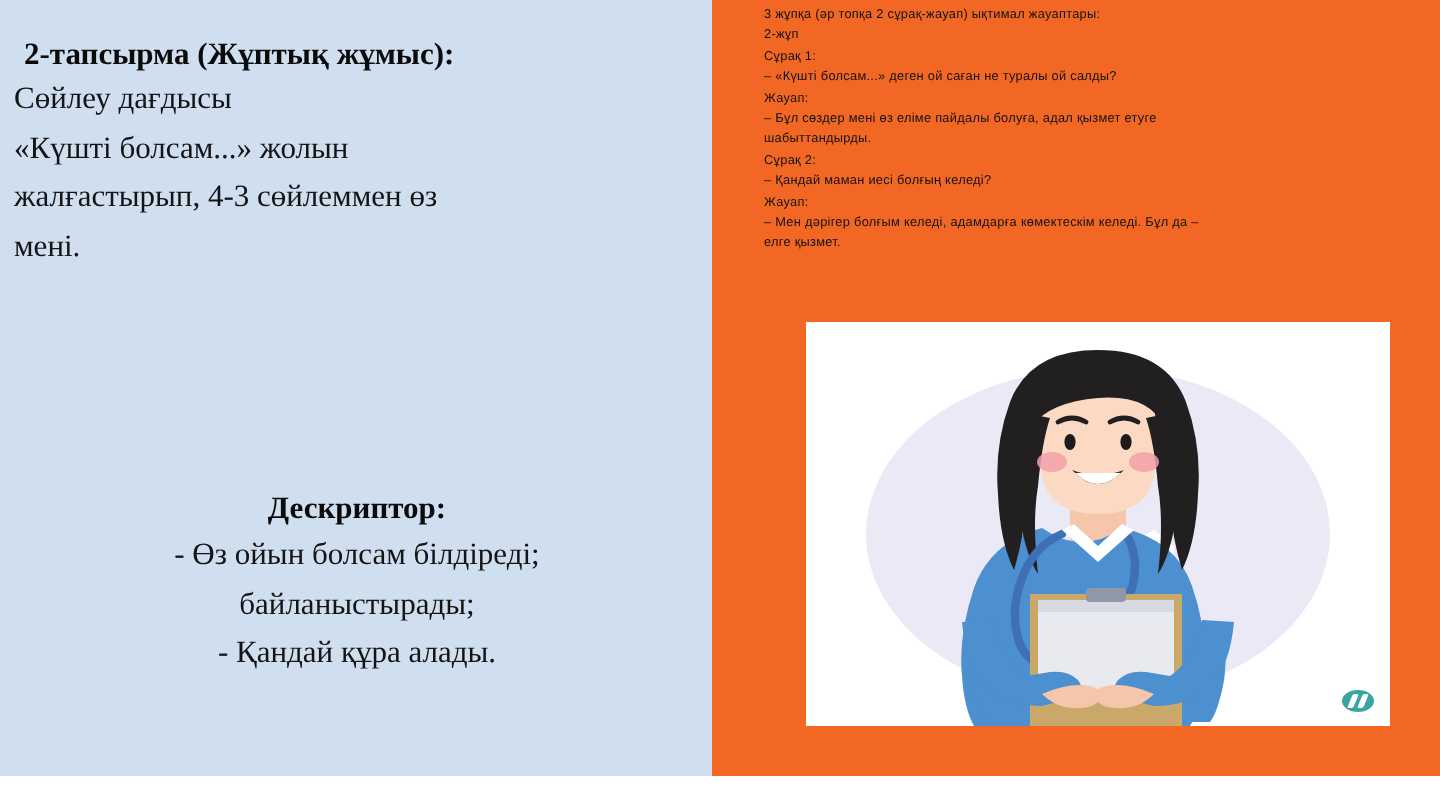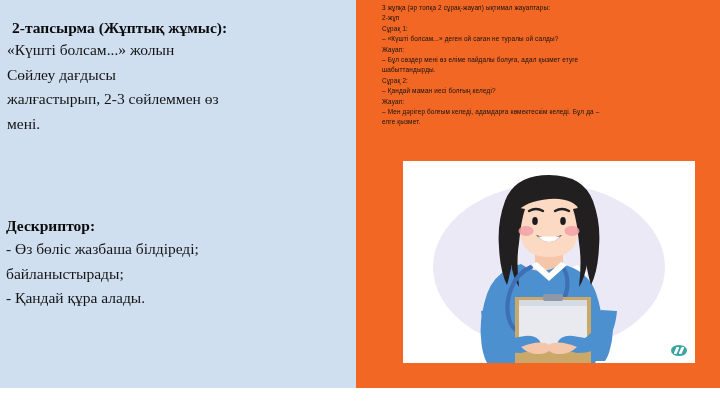--- a/index.html
+++ b/index.html
@@ -57,22 +57,23 @@
   .task-lines {
     font-family: "Liberation Serif", serif;
     font-size: 15.5px;
     color: #141414;
     line-height: 24.5px;
     padding-left: 1px;
   }
   .descriptor-block {
     position: absolute;
     left: 6px;
-    top: 214px;
+    top: 243px;
     width: 345px;
+    text-align: center;
   }
   .descriptor-title {
     font-family: "Liberation Serif", serif;
     font-weight: bold;
     font-size: 15.5px;
     color: #0b0b0b;
     line-height: 23px;
   }
   .descriptor-lines {
     font-family: "Liberation Serif", serif;
@@ -156,31 +157,31 @@
 </head>
 <body>
 
 <div id="slide">
 
   <div id="left-panel">
 
     <div class="task-block">
       <div class="task-title">2-тапсырма (Жұптық жұмыс):</div>
       <div class="task-lines">
+        <div>Сөйлеу дағдысы</div>
         <div>«Күшті болсам...» жолын</div>
-        <div>Сөйлеу дағдысы</div>
-        <div>жалғастырып, 2-3 сөйлеммен өз</div>
+        <div>жалғастырып, 4-3 сөйлеммен өз</div>
         <div>мені.</div>
       </div>
     </div>
 
     <div class="descriptor-block">
       <div class="descriptor-title">Дескриптор:</div>
       <div class="descriptor-lines">
-        <div>- Өз бөліс жазбаша білдіреді;</div>
+        <div>- Өз ойын болсам білдіреді;</div>
         <div>байланыстырады;</div>
         <div>- Қандай құра алады.</div>
       </div>
     </div>
 
   </div>
   <div id="left-panel-divider"></div>
 
   <div id="right-panel">
 

